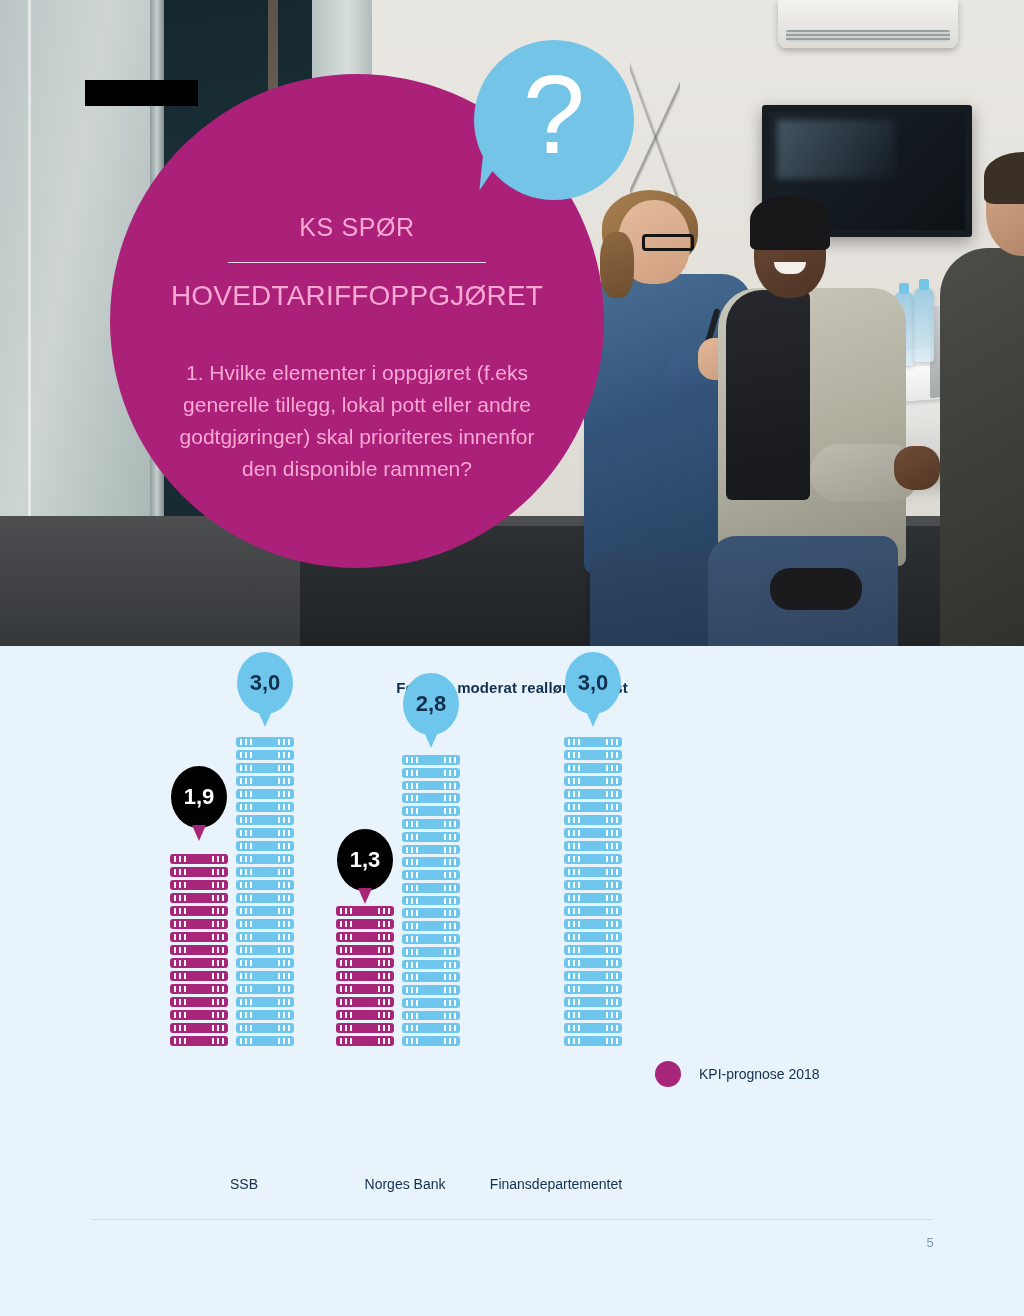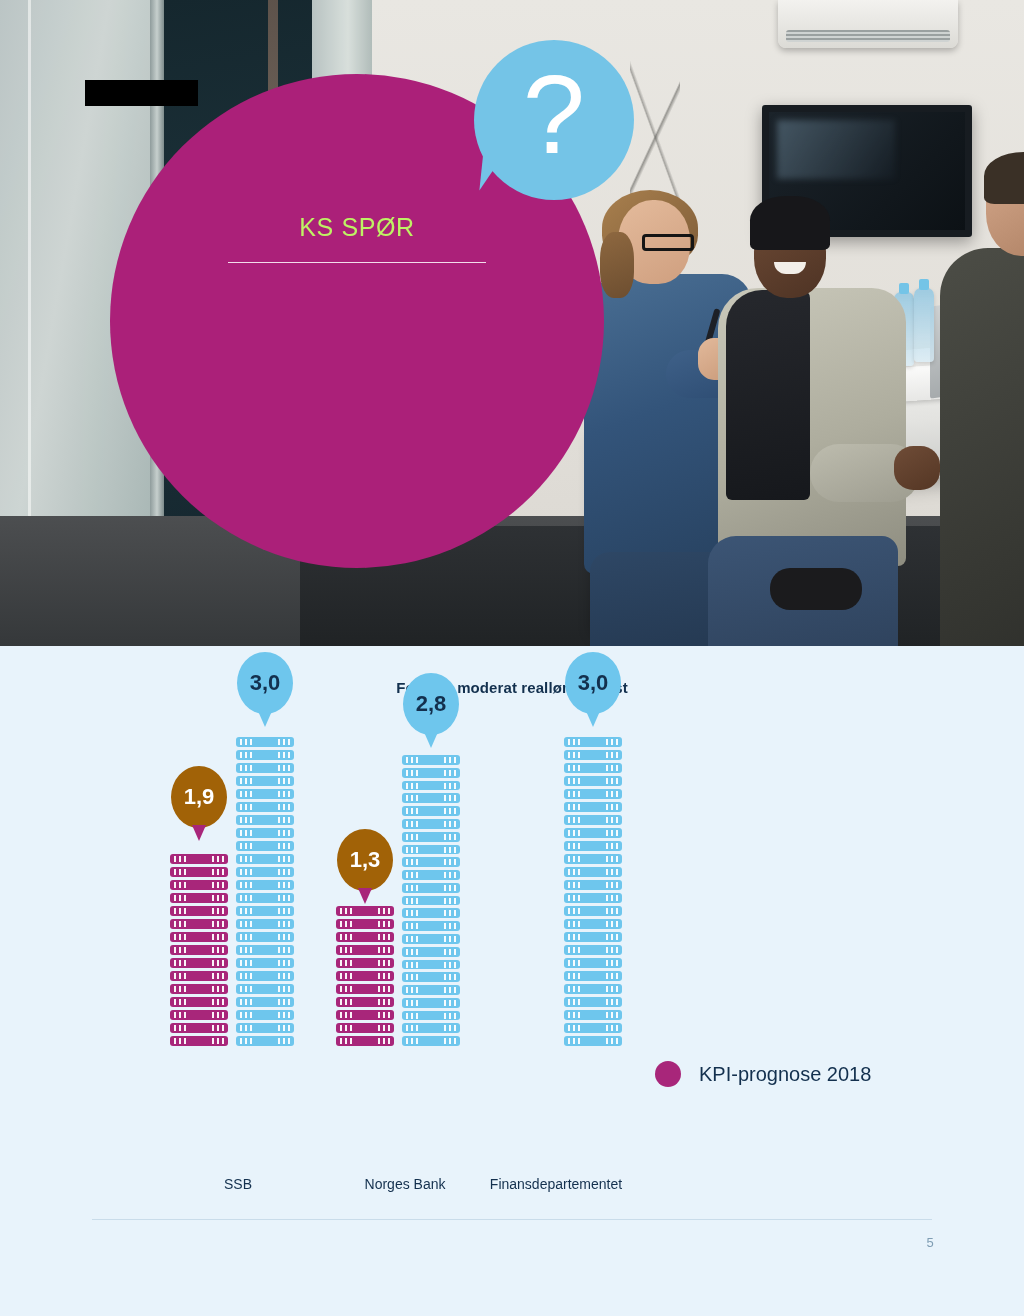--- a/index.html
+++ b/index.html
@@ -232,21 +232,21 @@
     position:absolute; left:-18px; top:88px; width:172px; height:420px;
     border-radius:48px 18px 0 0;
     background:linear-gradient(150deg,#4c4d46,#2c2d29);
   }
 
   
   .circle-panel{
     position:absolute; left:110px; top:74px; width:494px; height:494px;
     border-radius:50%;
     background:#ab2079;
-    color:#bef264;
+    color:#f9a8d4;
     text-align:center;
   }
   .circle-inner{
     position:absolute; left:50%; top:140px; transform:translateX(-50%);
     width:400px;
   }
   .panel-kicker{
     font-size:25px; letter-spacing:.6px; font-weight:400; line-height:1.1;
   }
   .panel-rule{
@@ -334,44 +334,44 @@
     width:56px; height:62px; border-radius:50%;
     display:flex; align-items:center; justify-content:center;
     font-size:22px; font-weight:600;
   }
   .bubble .tail{
     position:absolute; bottom:-13px; left:50%; margin-left:-7px;
     width:0; height:0;
     border-left:7px solid transparent;
     border-right:7px solid transparent;
   }
-  .bubble.m{ background:#a16207; color:#ffffff; }
+  .bubble.m{ background:#000000; color:#ffffff; }
   .bubble.m .tail{ border-top:16px solid #a8267a; }
   .bubble.b{ background:#6ec6ed; color:#13304e; }
   .bubble.b .tail{ border-top:16px solid #6ec6ed; }
 
   .cat-label{
     position:absolute; bottom:124px; width:200px; text-align:center;
     font-size:14px; color:#13304e;
   }
-  .c0{ left:138px; }
+  .c0{ left:144px; }
   .c1{ left:305px; }
   .c2{ left:456px; }
 
   
   .legend{
     position:absolute; left:655px; top:415px; width:330px;
   }
   .legend-row{
     display:flex; align-items:center; gap:18px; margin-bottom:36px;
   }
   .legend-dot{ width:26px; height:26px; border-radius:50%; flex:none; }
   .legend-dot.m{ background:#a8267a; }
   .legend-dot.b{ background:#6ec6ed; }
-  .legend-text{ font-size:20px; color:#13304e; }
+  .legend-text{ font-size:14px; color:#13304e; }
 
   
   .footer-rule{
     position:absolute; left:92px; top:1219px; width:840px; height:1px;
     background:#c9dcea;
   }
   .page-no{
     position:absolute; left:900px; top:1235px; width:60px;
     text-align:center; font-size:13px; color:#7f9db3;
   }
@@ -435,20 +435,22 @@
       <div class="hair"></div>
     </div>
   </div>
 
   <div class="redaction"></div>
 
   <div class="circle-panel">
     <div class="circle-inner">
       <div class="panel-kicker">KS SPØR</div>
       <div class="panel-rule"></div>
+      <div class="panel-title">HOVEDTARIFFOPPGJØRET</div>
+      <div class="panel-q">1. Hvilke elementer i oppgjøret (f.eks generelle tillegg, lokal pott eller andre godtgjøringer) skal prioriteres innenfor den disponible rammen?</div>
     </div>
   </div>
 
   <div class="q-tail"></div>
   <div class="q-bubble">
     <div class="q-mark">?</div>
   </div>
 </div>
 
 <div class="chart-area">

